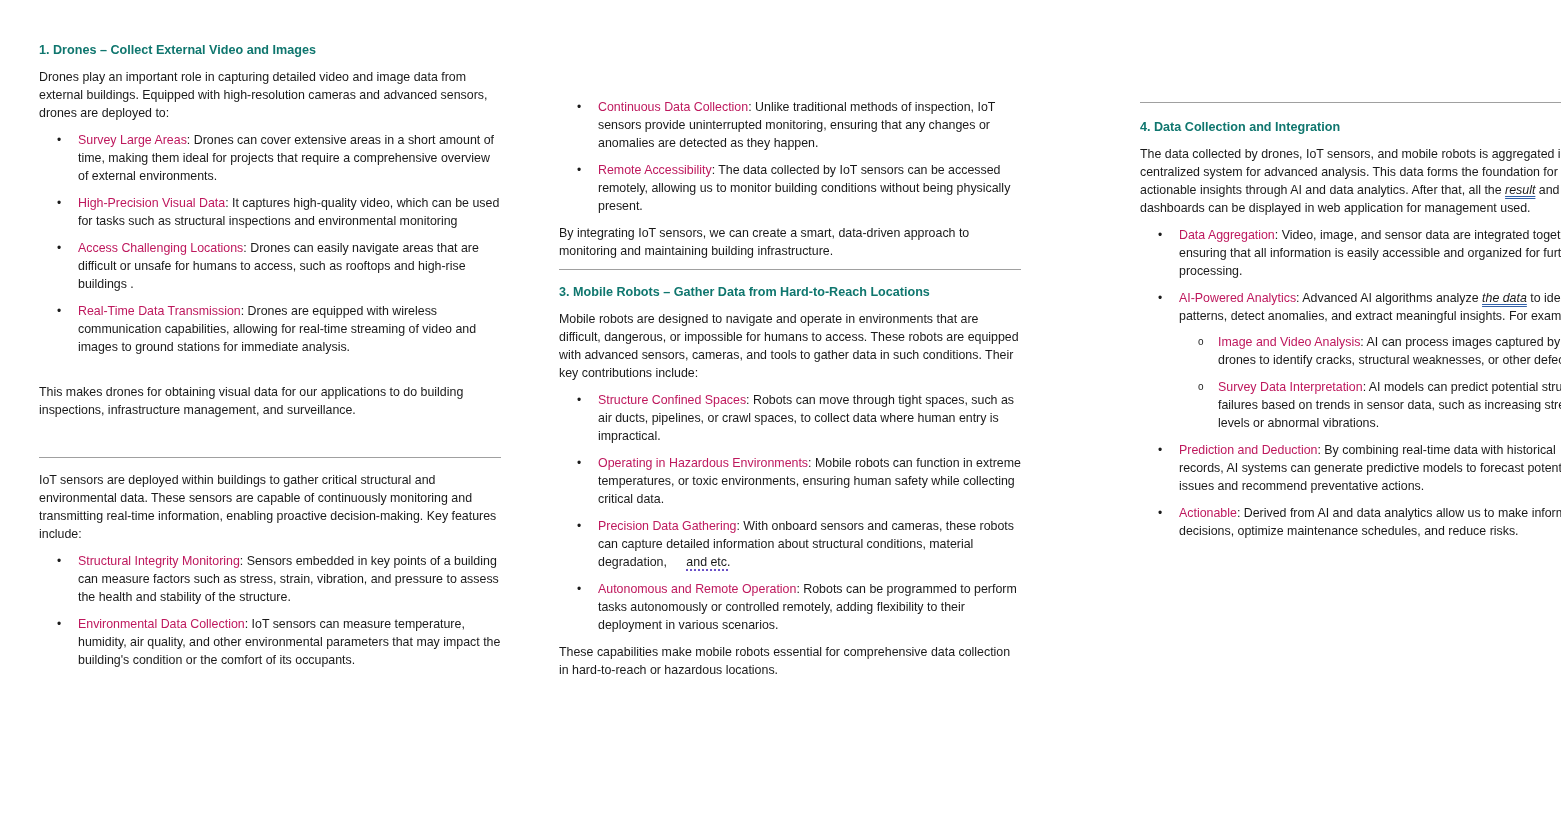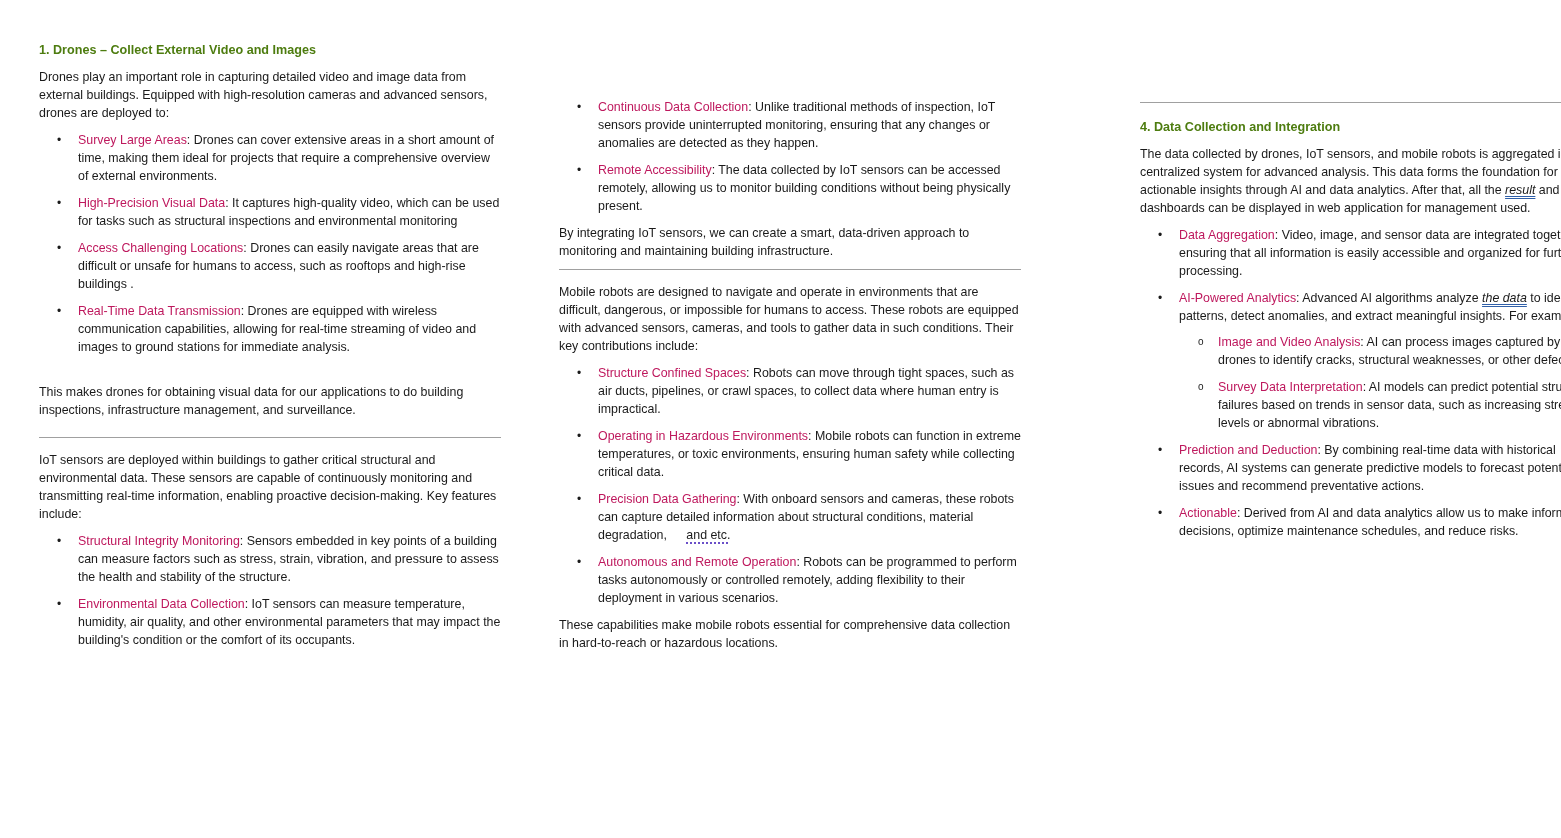--- a/index.html
+++ b/index.html
@@ -23,21 +23,21 @@
     }
     #col1 { left: 39px; top: 41px; }
     #col2 { left: 559px; top: 98px; }
     #col3 { left: 1140px; top: 102px; }
 
     h3 {
       font-size: 12.6px;
       font-weight: bold;
       margin: 0 0 9px 0;
       line-height: 18px;
-      color: #4d7c0f;
+      color: #0f766e;
     }
     p {
       margin: 0 0 9px 0;
     }
     ul {
       list-style: none;
       margin: 0 0 9px 0;
       padding: 0;
     }
     ul li {
@@ -94,21 +94,21 @@
       <span class="bullet">•</span><b>High-Precision Visual Data</b><span>: It captures high-quality video, which can be used for tasks such as structural inspections and environmental monitoring</span>
     </li>
     <li>
       <span class="bullet">•</span><b>Access Challenging Locations</b><span>: Drones can easily navigate areas that are difficult or unsafe for humans to access, such as rooftops and high-rise buildings .</span>
     </li>
     <li>
       <span class="bullet">•</span><b>Real-Time Data Transmission</b><span>: Drones are equipped with wireless communication capabilities, allowing for real-time streaming of video and images to ground stations for immediate analysis.</span>
     </li>
   </ul>
   <div class="spacer-18"></div>
-  <p style="margin-bottom:18px;">This makes drones for obtaining visual data for our applications to do building inspections, infrastructure management, and surveillance.</p>
+  <p style="margin-bottom:38px;">This makes drones for obtaining visual data for our applications to do building inspections, infrastructure management, and surveillance.</p>
   <div class="divider" style="margin-bottom:13px;"></div>
 
   <p>IoT sensors are deployed within buildings to gather critical structural and environmental data. These sensors are capable of continuously monitoring and transmitting real-time information, enabling proactive decision-making. Key features include:</p>
   <ul>
     <li>
       <span class="bullet">•</span><b>Structural Integrity Monitoring</b><span>: Sensors embedded in key points of a building can measure factors such as stress, strain, vibration, and pressure to assess the health and stability of the structure.</span>
     </li>
     <li>
       <span class="bullet">•</span><b>Environmental Data Collection</b><span>: IoT sensors can measure temperature, humidity, air quality, and other environmental parameters that may impact the building's condition or the comfort of its occupants.</span>
     </li>
@@ -120,20 +120,21 @@
     <li>
       <span class="bullet">•</span><b>Continuous Data Collection</b><span>: Unlike traditional methods of inspection, IoT sensors provide uninterrupted monitoring, ensuring that any changes or anomalies are detected as they happen.</span>
     </li>
     <li>
       <span class="bullet">•</span><b>Remote Accessibility</b><span>: The data collected by IoT sensors can be accessed remotely, allowing us to monitor building conditions without being physically present.</span>
     </li>
   </ul>
   <p style="">By integrating IoT sensors, we can create a smart, data-driven approach to monitoring and maintaining building infrastructure.</p>
   <div class="divider" style="margin-bottom:13px;"></div>
 
+  <h3>3. Mobile Robots – Gather Data from Hard-to-Reach Locations</h3>
   <p>Mobile robots are designed to navigate and operate in environments that are difficult, dangerous, or impossible for humans to access. These robots are equipped with advanced sensors, cameras, and tools to gather data in such conditions. Their key contributions include:</p>
   <ul>
     <li>
       <span class="bullet">•</span><b>Structure Confined Spaces</b><span>: Robots can move through tight spaces, such as air ducts, pipelines, or crawl spaces, to collect data where human entry is impractical.</span>
     </li>
     <li>
       <span class="bullet">•</span><b>Operating in Hazardous Environments</b><span>: Mobile robots can function in extreme temperatures, or toxic environments, ensuring human safety while collecting critical data.</span>
     </li>
     <li>
       <span class="bullet">•</span><b>Precision Data Gathering</b><span>: With onboard sensors and cameras, these robots can capture detailed information about structural conditions, material degradation, </span><span class="spell-purple">and etc.</span>

